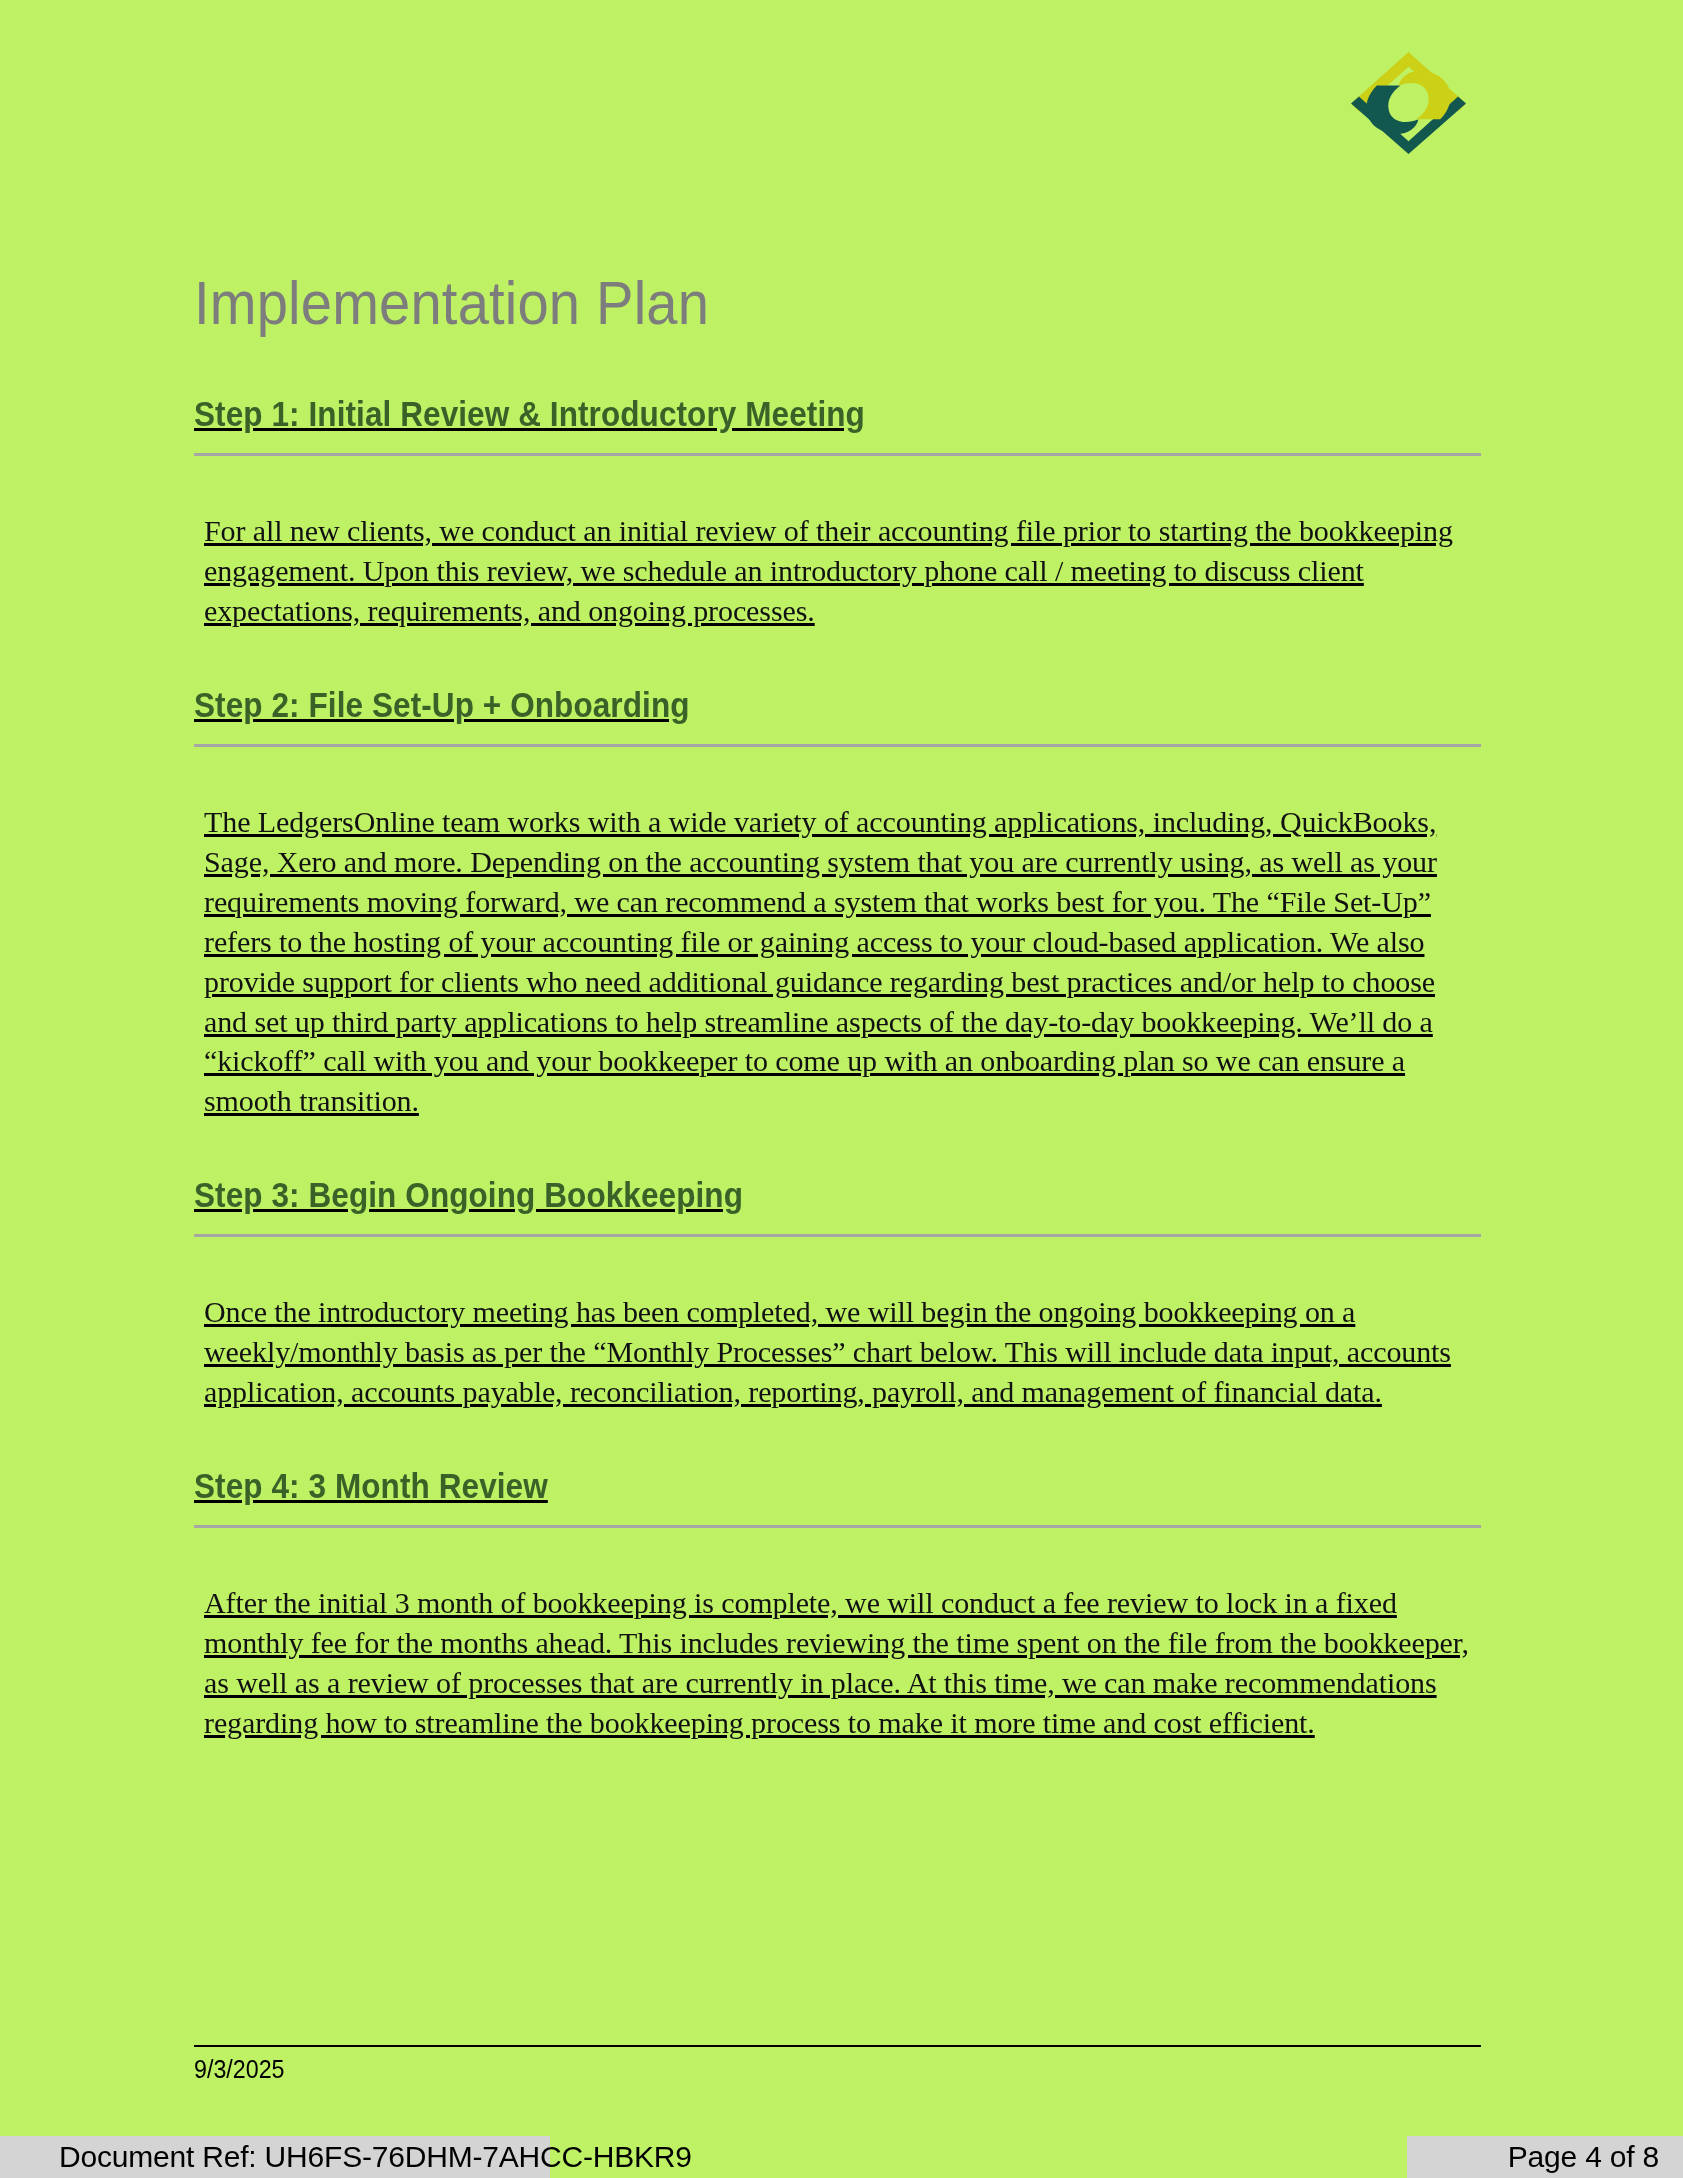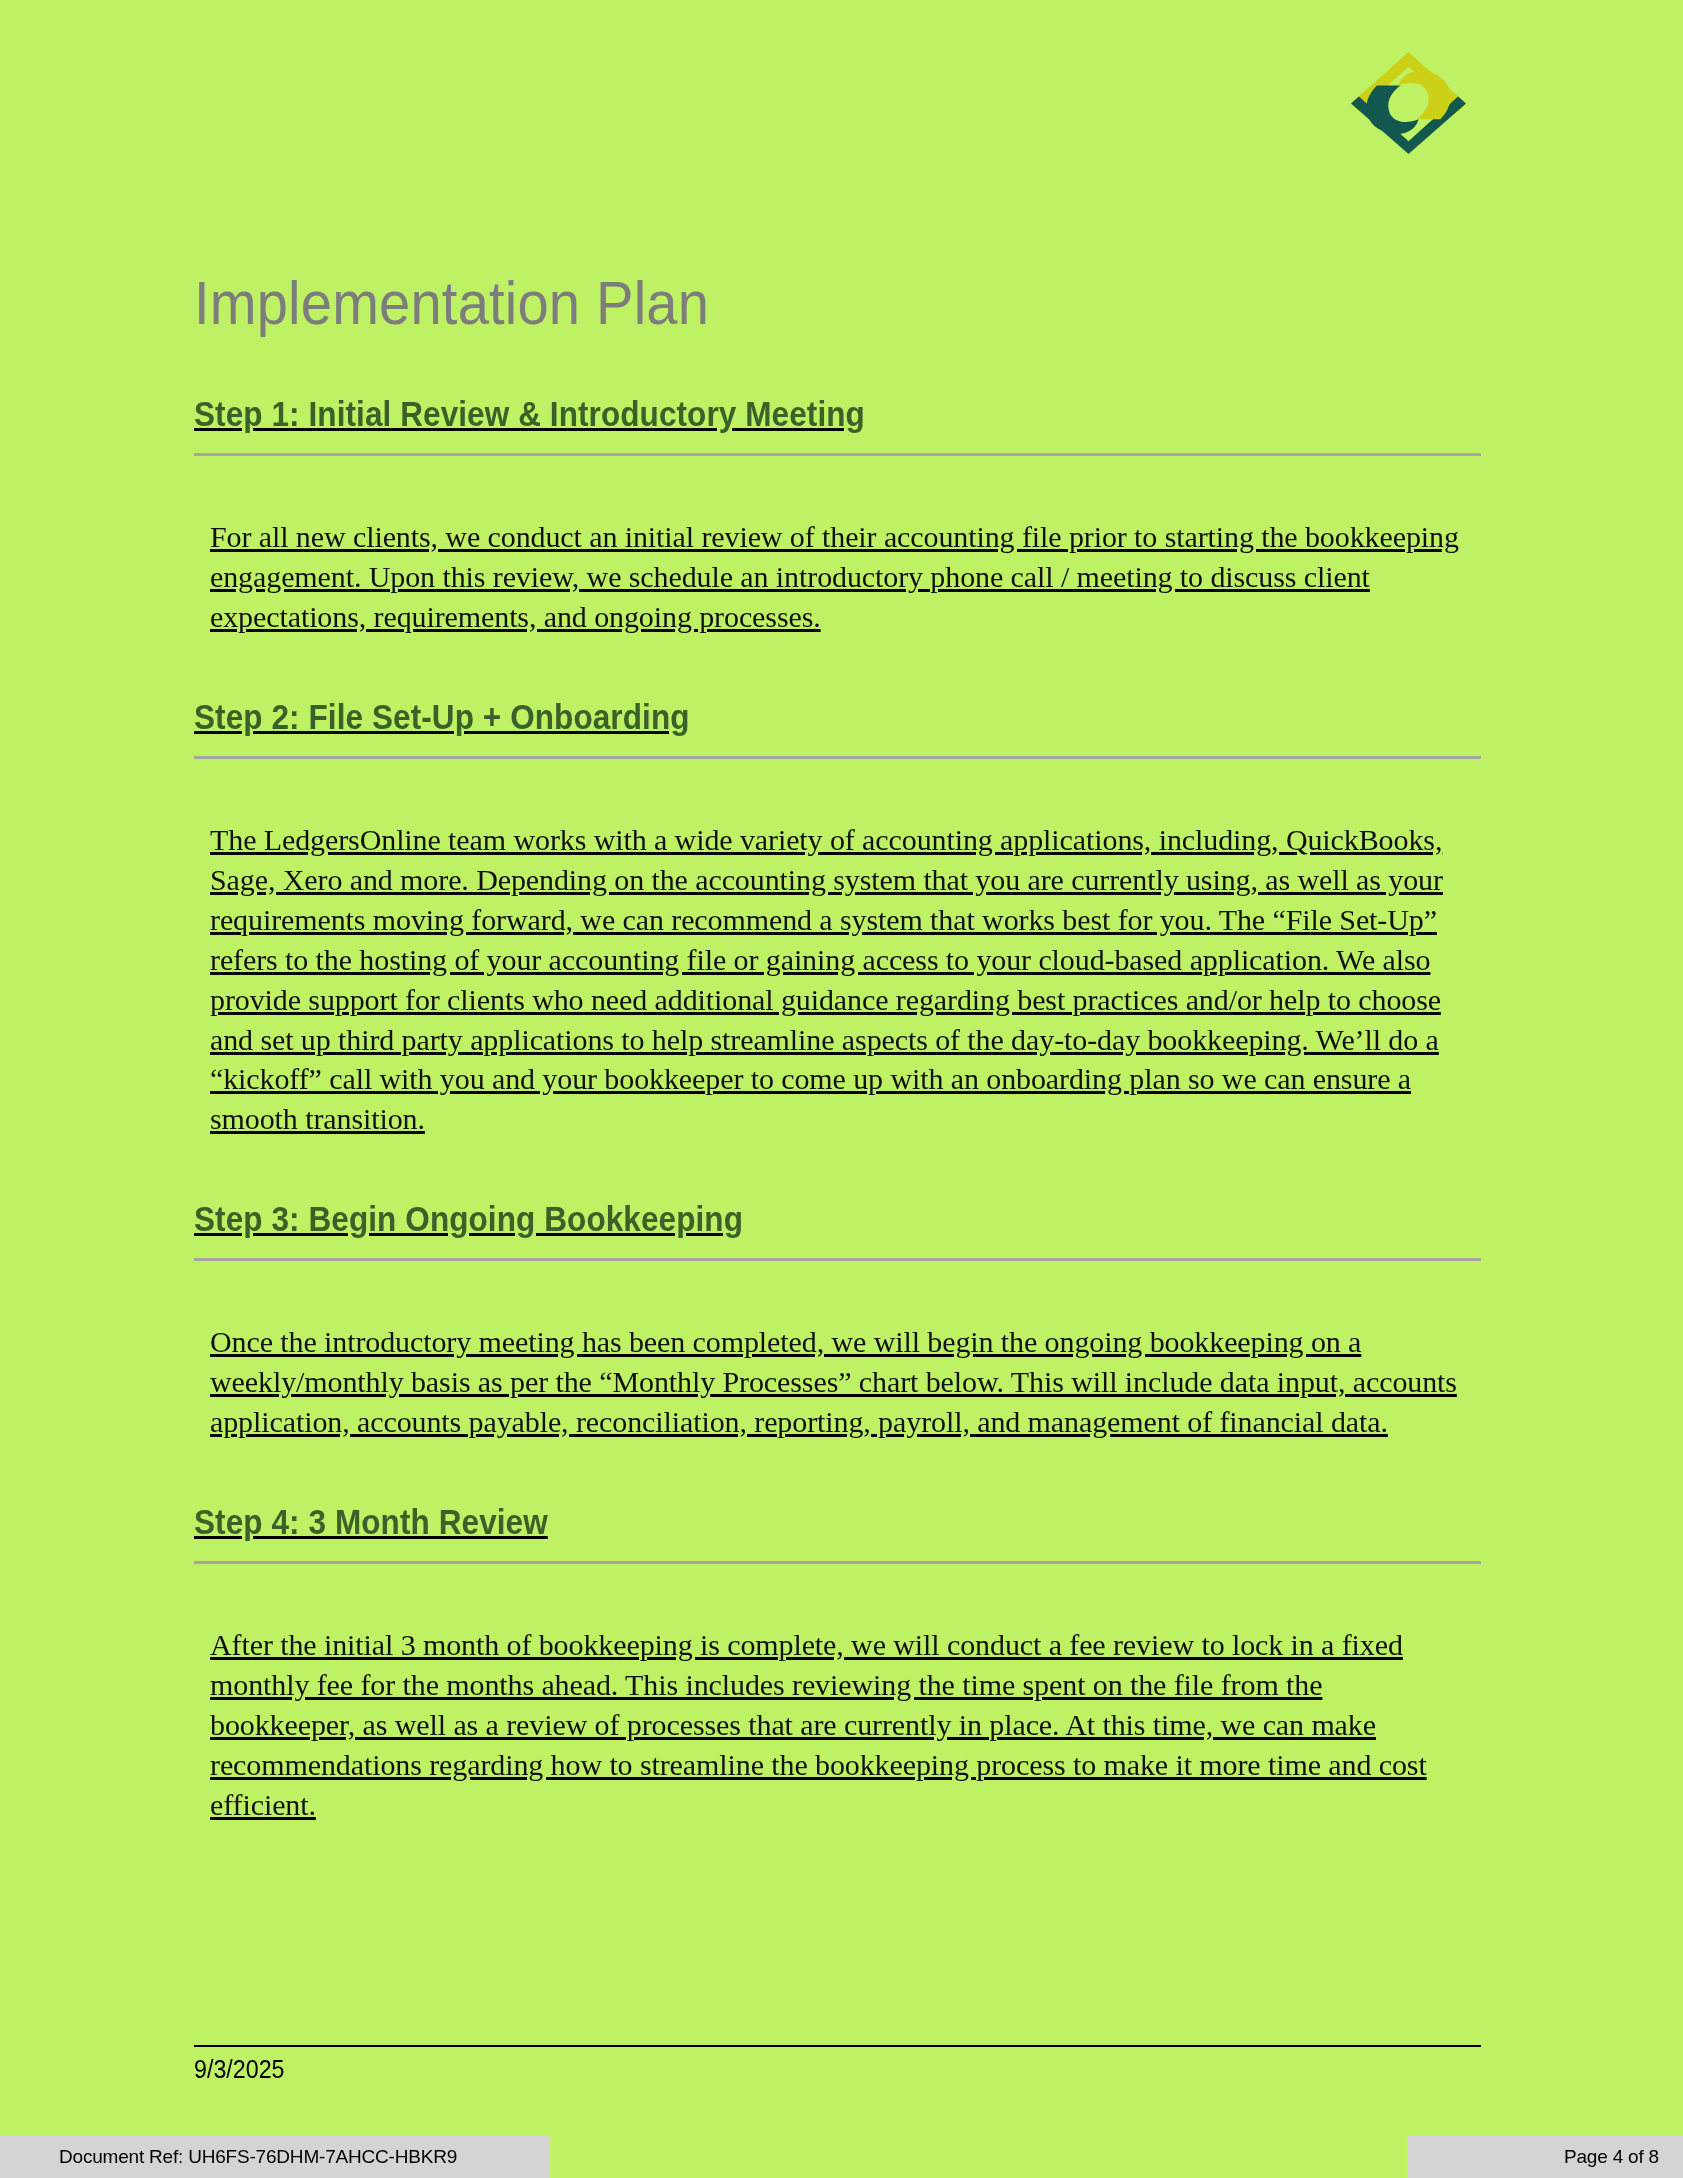--- a/index.html
+++ b/index.html
@@ -78,21 +78,21 @@
     margin-top: 20px;
     margin-bottom: 0;
     width: 100%;
   }
 
   .body-text {
     font-family: "Liberation Serif", serif;
     font-size: 30px;
     line-height: 1.33;
     color: #111111;
-    margin: 16px;
+    margin: 10px;
     padding-top: 45px;
     padding-bottom: 0;
     text-align: left;
     letter-spacing: -0.1px;
   }
 
   .gap-after-para { height: 44px; }
 
   
   .footer-rule {
@@ -139,21 +139,21 @@
   }
   .status-chip.right {
     left: 1407px;
     width: 276px;
     padding-right: 24px;
     box-sizing: border-box;
     justify-content: flex-end;
   }
   .status-text {
     font-family: "Liberation Sans", sans-serif;
-    font-size: 19px;
+    font-size: 30px;
     color: #000000;
     white-space: nowrap;
     letter-spacing: -0.2px;
     text-align: center;
   }
 </style>
 </head>
 <body>
 
 <div class="page">

